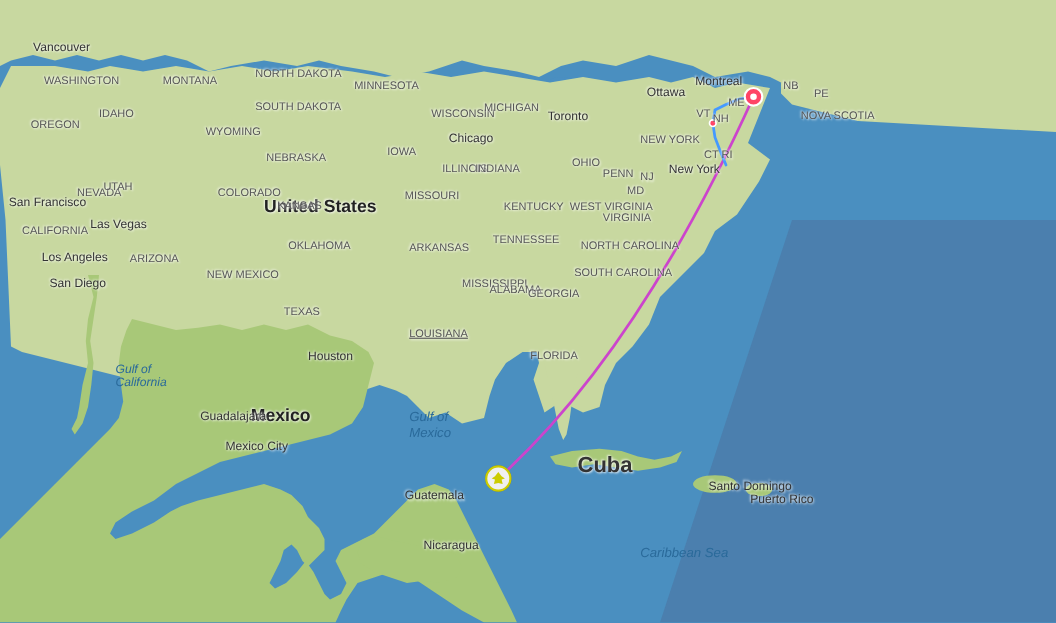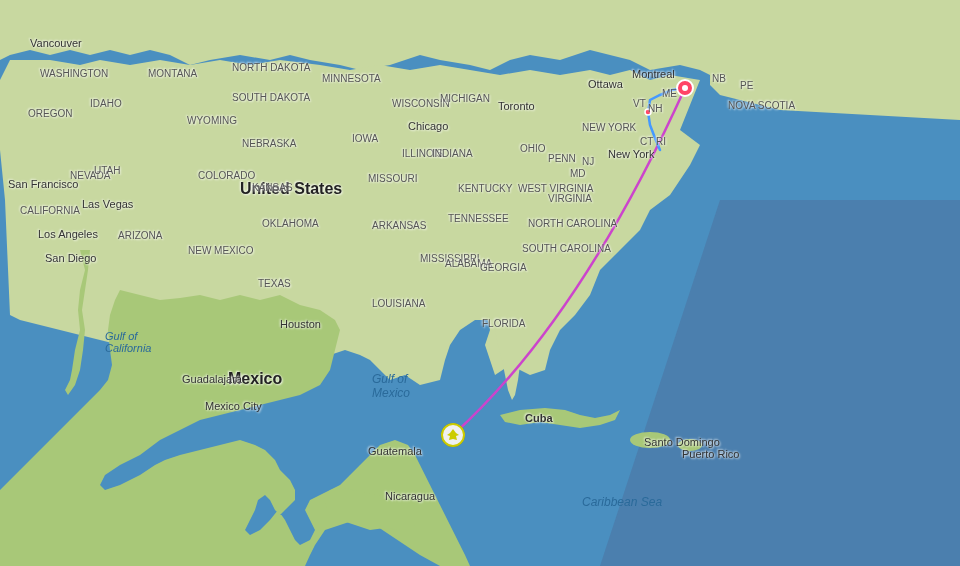--- a/index.html
+++ b/index.html
@@ -146,21 +146,21 @@
   <div class="map-label state" style="left:232px; top:62px;">NORTH DAKOTA</div>
   <div class="map-label state" style="left:232px; top:92px;">SOUTH DAKOTA</div>
   <div class="map-label state" style="left:242px; top:138px;">NEBRASKA</div>
   <div class="map-label state" style="left:252px; top:182px;">KANSAS</div>
   <div class="map-label state" style="left:262px; top:218px;">OKLAHOMA</div>
   <div class="map-label state" style="left:258px; top:278px;">TEXAS</div>
   <div class="map-label state" style="left:322px; top:73px;">MINNESOTA</div>
   <div class="map-label state" style="left:352px; top:133px;">IOWA</div>
   <div class="map-label state" style="left:368px; top:173px;">MISSOURI</div>
   <div class="map-label state" style="left:372px; top:220px;">ARKANSAS</div>
-  <div class="map-label state" style="left:372px; top:298px;">LOUISIANA</div>
+  <div class="map-label state" style="left:372px; top:298px;text-decoration:underline;">LOUISIANA</div>
   <div class="map-label state" style="left:392px; top:98px;">WISCONSIN</div>
   <div class="map-label state" style="left:402px; top:148px;">ILLINOIS</div>
   <div class="map-label state" style="left:440px; top:93px;">MICHIGAN</div>
   <div class="map-label state" style="left:432px; top:148px;">INDIANA</div>
   <div class="map-label state" style="left:472px; top:143px;padding-left:48px;">OHIO</div>
   <div class="map-label state" style="left:458px; top:183px;">KENTUCKY</div>
   <div class="map-label state" style="left:448px; top:213px;">TENNESSEE</div>
   <div class="map-label state" style="left:420px; top:253px;">MISSISSIPPI</div>
   <div class="map-label state" style="left:445px; top:258px;">ALABAMA</div>
   <div class="map-label state" style="left:480px; top:262px;">GEORGIA</div>
@@ -191,19 +191,19 @@
   <div class="map-label city" style="left:498px; top:100px;">Toronto</div>
   <div class="map-label city" style="left:588px; top:78px;">Ottawa</div>
   <div class="map-label city" style="left:632px; top:68px;">Montreal</div>
   <div class="map-label city" style="left:608px; top:148px;">New York</div>
   <div class="map-label city" style="left:368px; top:445px;">Guatemala</div>
   <div class="map-label city" style="left:385px; top:490px;">Nicaragua</div>
   <div class="map-label city" style="left:182px; top:373px;">Guadalajara</div>
   <div class="map-label city" style="left:205px; top:400px;">Mexico City</div>
   <div class="map-label city" style="left:622px; top:436px;padding-left:22px;">Santo Domingo</div>
   <div class="map-label city" style="left:682px; top:448px;">Puerto Rico</div>
-  <div class="map-label city" style="left: 525px; top: 412px; font-size: 11px; font-weight: bold;">Cuba</div>
+  <div class="map-label city" style="left: 525px; top: 412px; font-size: 20px; font-weight: bold;">Cuba</div>
 
   <div class="map-label ocean-label-sm" style="left:105px; top:330px;">Gulf of<br>California</div>
   <div class="map-label ocean-label" style="left:372px; top:372px;">Gulf of<br>Mexico</div>
   <div class="map-label ocean-label" style="left:582px; top:495px;">Caribbean Sea</div>
 
 </div>
 
 </body></html>

